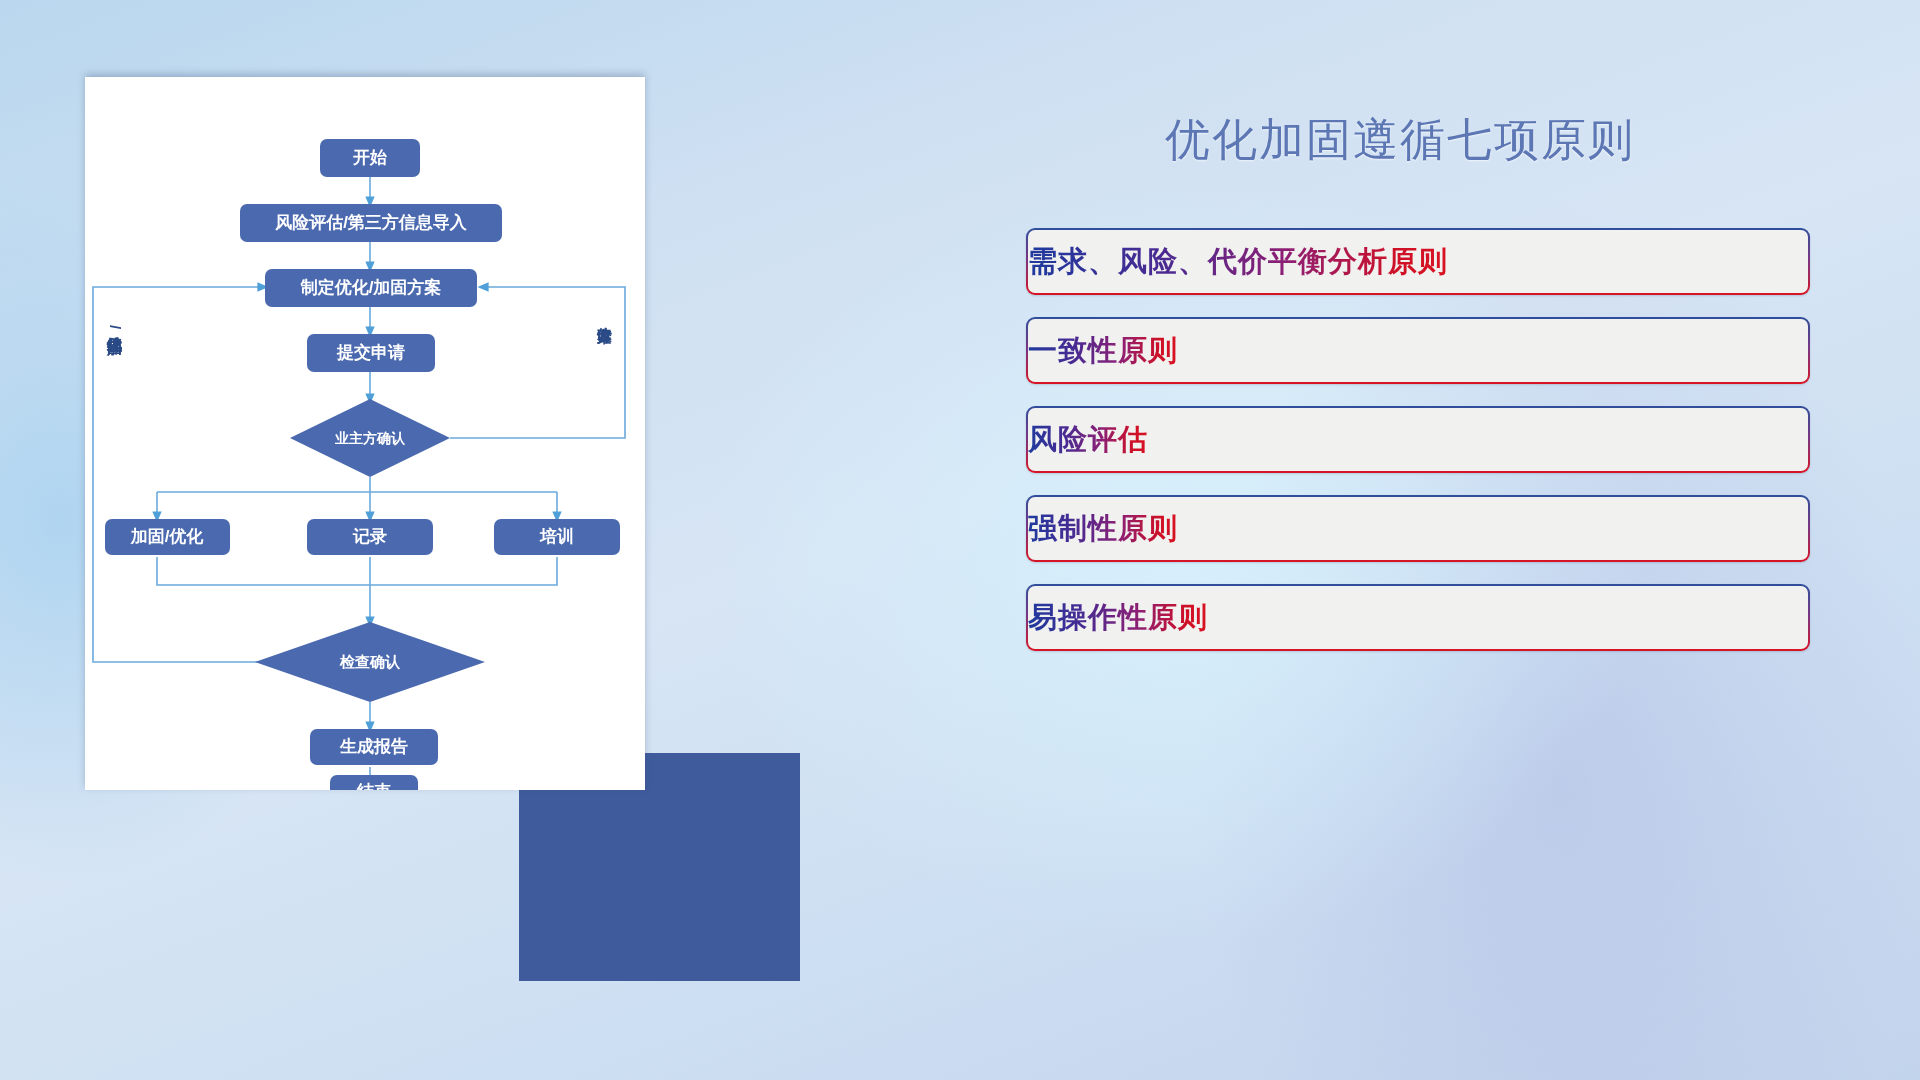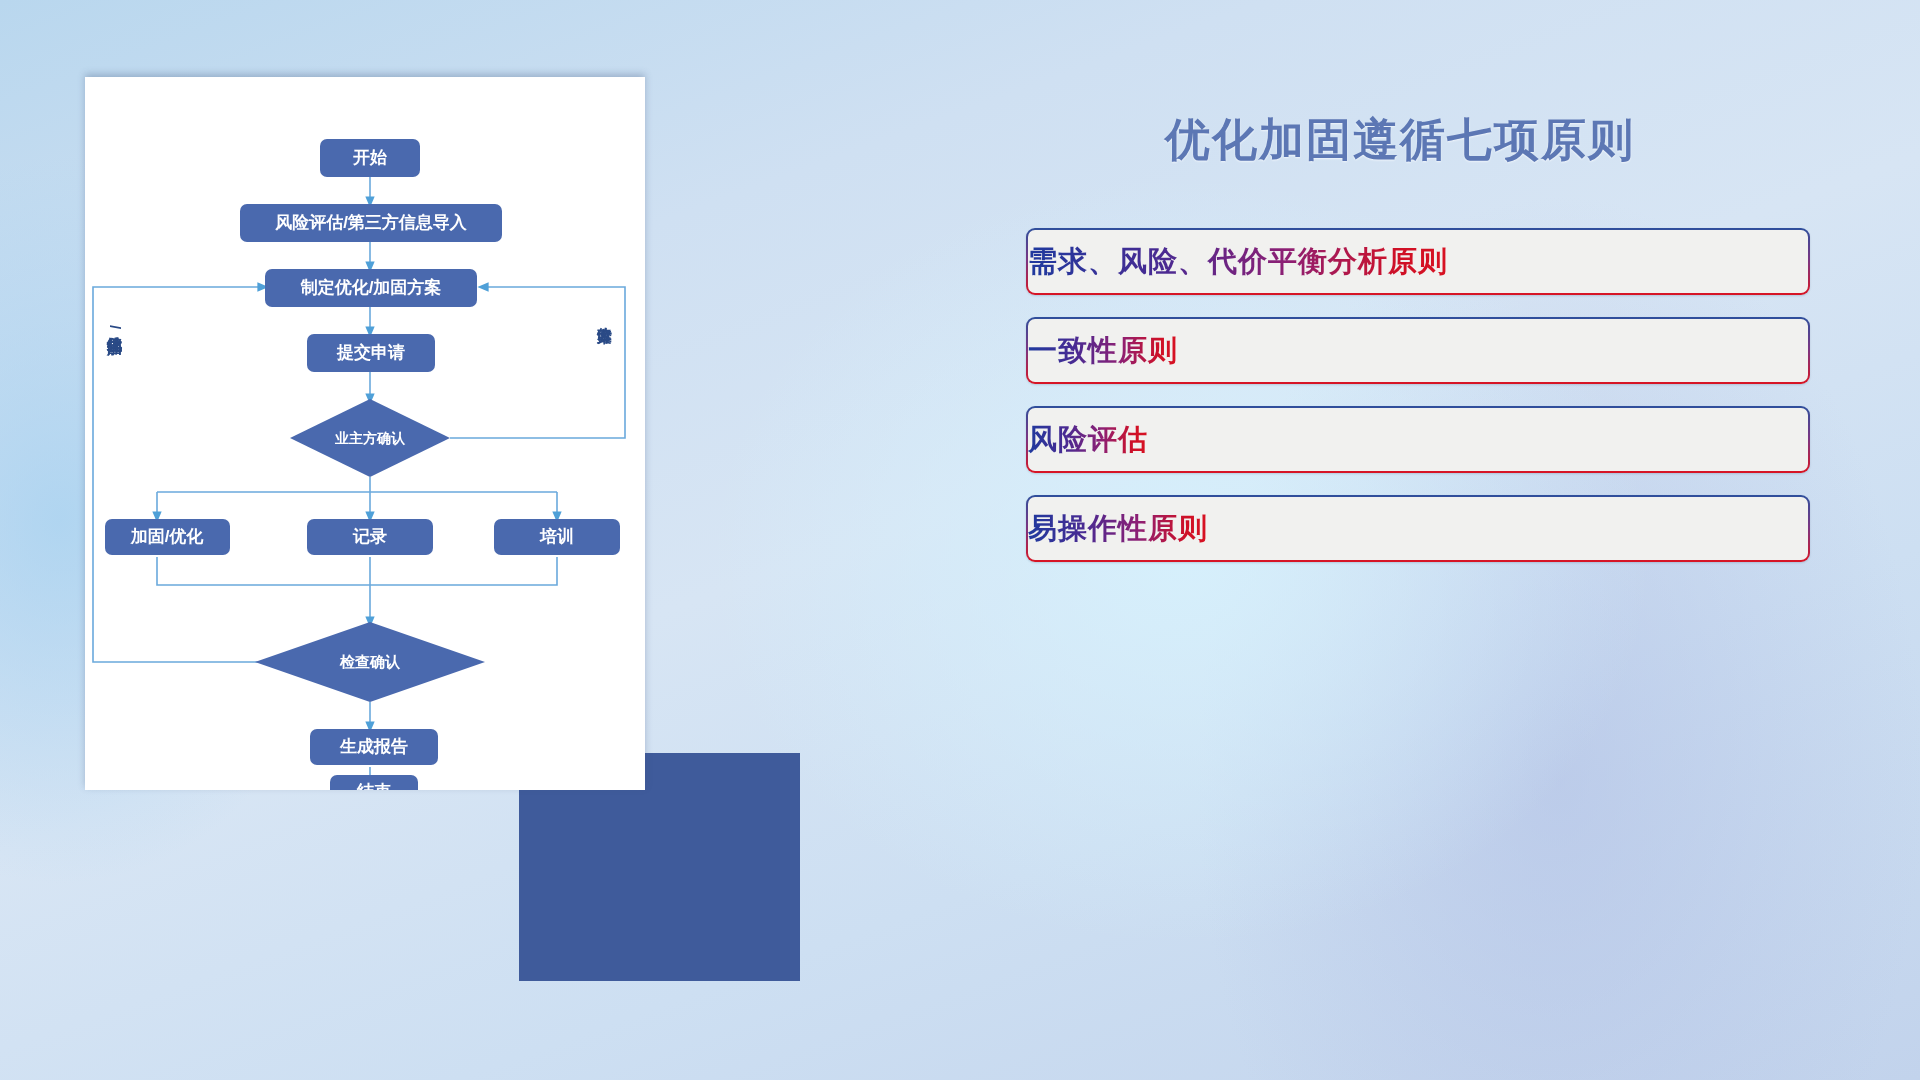--- a/index.html
+++ b/index.html
@@ -51,21 +51,21 @@
     font-weight: bold;
   }
 
   
   #panel-title {
     position: absolute;
     left: 1020px; top: 110px;
     width: 760px;
     text-align: center;
     font-size: 45px;
-    font-weight: bold;
+    font-weight: normal;
     color: #5c77b4;
     letter-spacing: 2px;
     text-shadow: 0 1px 2px rgba(255,255,255,0.65);
   }
 
   
   #principles {
     position: absolute;
     left: 1026px; top: 228px;
     width: 784px;
@@ -227,20 +227,25 @@
       </div>
     </div>
 
 
     <div class="principle-card">
       <div class="principle-inner">
         <span class="principle-text">风险评估</span>
       </div>
     </div>
 
+    <div class="principle-card">
+      <div class="principle-inner">
+        <span class="principle-text">强制性原则</span>
+      </div>
+    </div>
 
     <div class="principle-card">
       <div class="principle-inner">
         <span class="principle-text">易操作性原则</span>
       </div>
     </div>
 
   </div>
 
 </div>

